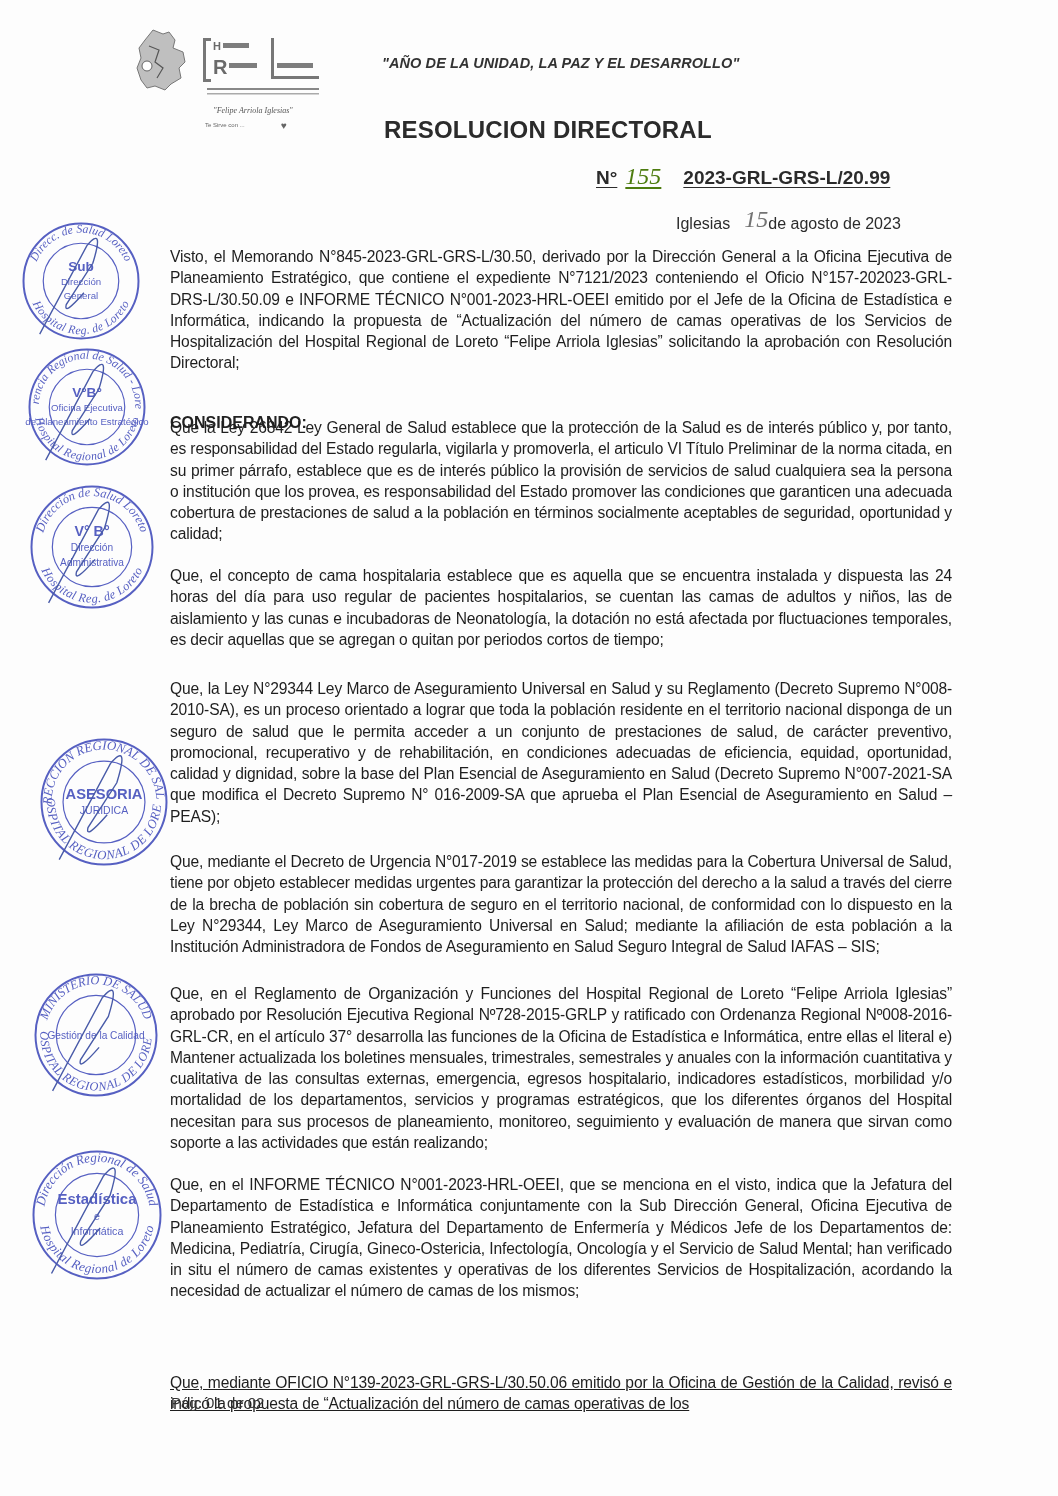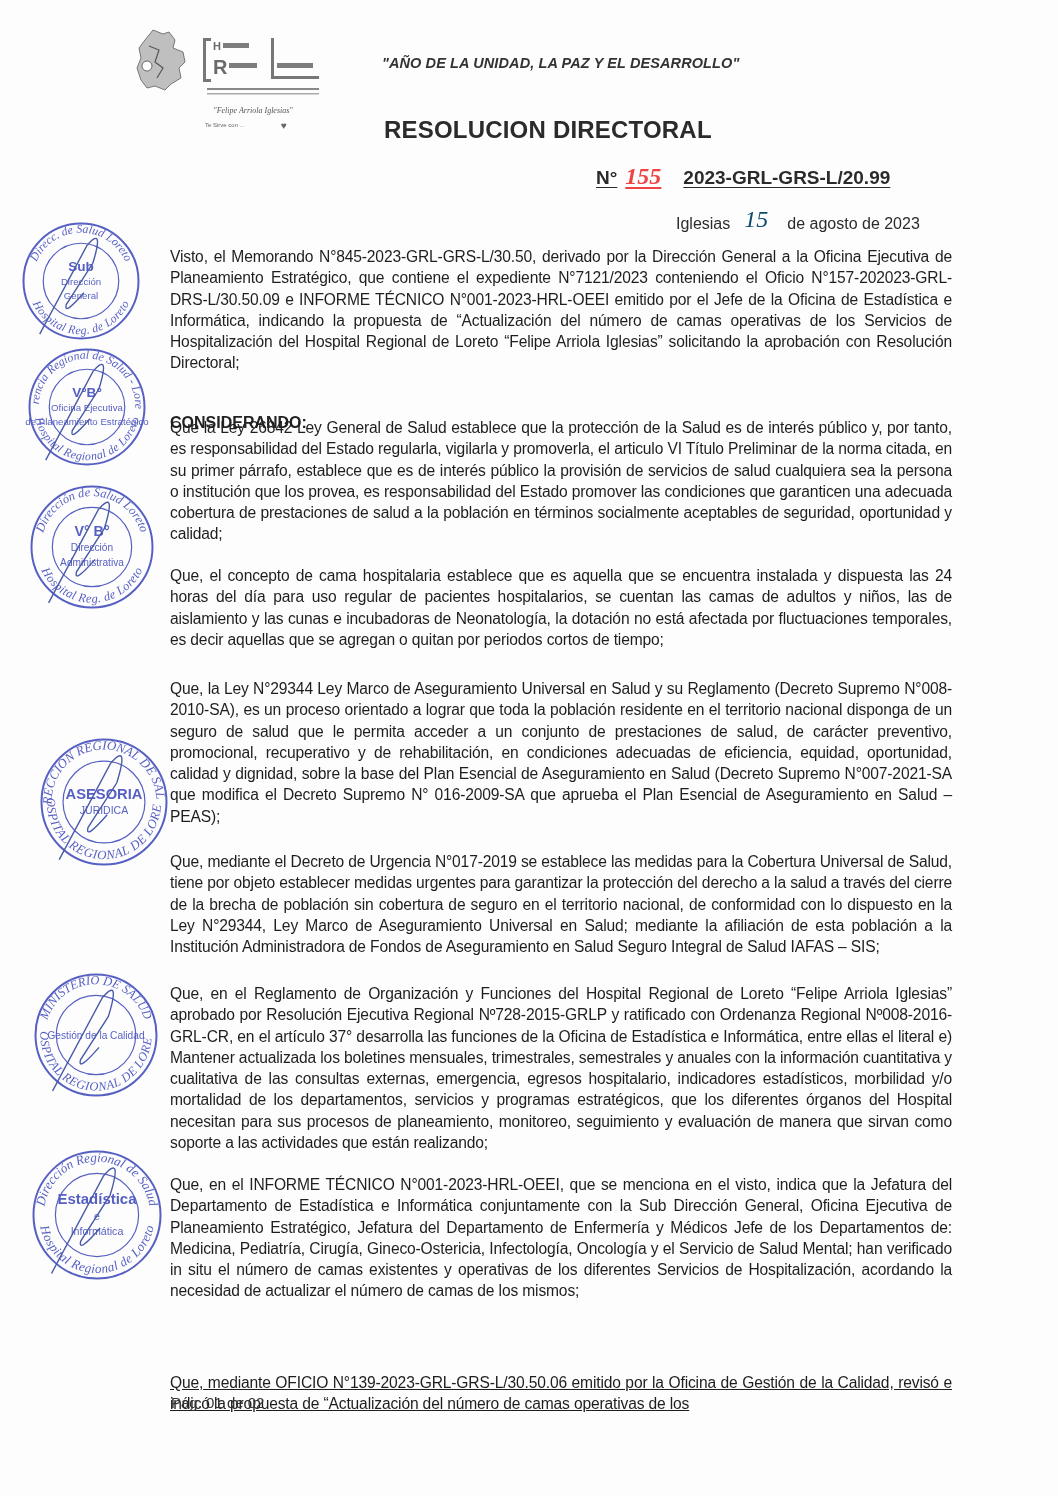--- a/index.html
+++ b/index.html
@@ -14,25 +14,25 @@
   .logo .subname { position:absolute; left:58px; top:78px; width:120px; font-family:"Liberation Serif", serif;
                    font-style:italic; font-size:8px; color:#555; text-align:center; }
   .logo .motto { position:absolute; left:70px; top:94px; font-size:6px; color:#666; }
   .logo .heart { position:absolute; left:146px; top:92px; font-size:10px; color:#666; }
 
   .slogan { position:absolute; left:382px; top:55px; font-size:14.5px; font-style:italic; font-weight:bold;
             color:#333; letter-spacing:0.1px; }
   .doc-title { position:absolute; left:384px; top:116px; font-size:24px; font-weight:bold; color:#2b2b2b; letter-spacing:0.2px; }
   .resno { position:absolute; left:596px; top:163px; font-size:19px; font-weight:bold; color:#2b2b2b;
            text-decoration:underline; text-underline-offset:3px; white-space:nowrap; }
-  .resno .hand { font-family:"Liberation Serif", serif; font-style:italic; font-weight:bold; color:#ef4444;
+  .resno .hand { font-family:"Liberation Serif", serif; font-style:italic; font-weight:normal; color:#4d7c0f;
                  font-size:24px; display:inline-block; margin:0 22px 0 8px; text-decoration:underline;text-align:right; }
   .dateline { position:absolute; left:676px; top:208px; font-size:16px; color:#2b2b2b; white-space:nowrap; }
-  .dateline .hand { font-family:"Liberation Serif", serif; font-style:italic; color:#0c4a6e; font-size:24px;
-                    display:inline-block; margin:0 19px 0 14px; position:relative; top:-2px;text-align:right; }
+  .dateline .hand { font-family:"Liberation Serif", serif; font-style:italic; color:#737373; font-size:24px;
+                    display:inline-block; margin:0 0 0 14px; position:relative; top:-2px;text-align:right; }
 
   
   .para { position:absolute; left:170px; width:782px; font-size:15.6px; line-height:21.3px; text-align:justify;
           color:#1e1e1e; letter-spacing:-0.15px; }
   .para b { font-weight:normal; }
   .heading { position:absolute; left:170px; top:386px; font-size:16px; font-weight:bold; color:#222;margin-top:28px; }
   .pagenum { position:absolute; left:171px; top:1394px; font-size:15px; color:#333; }
 
   
   .stamp { position:absolute; }

